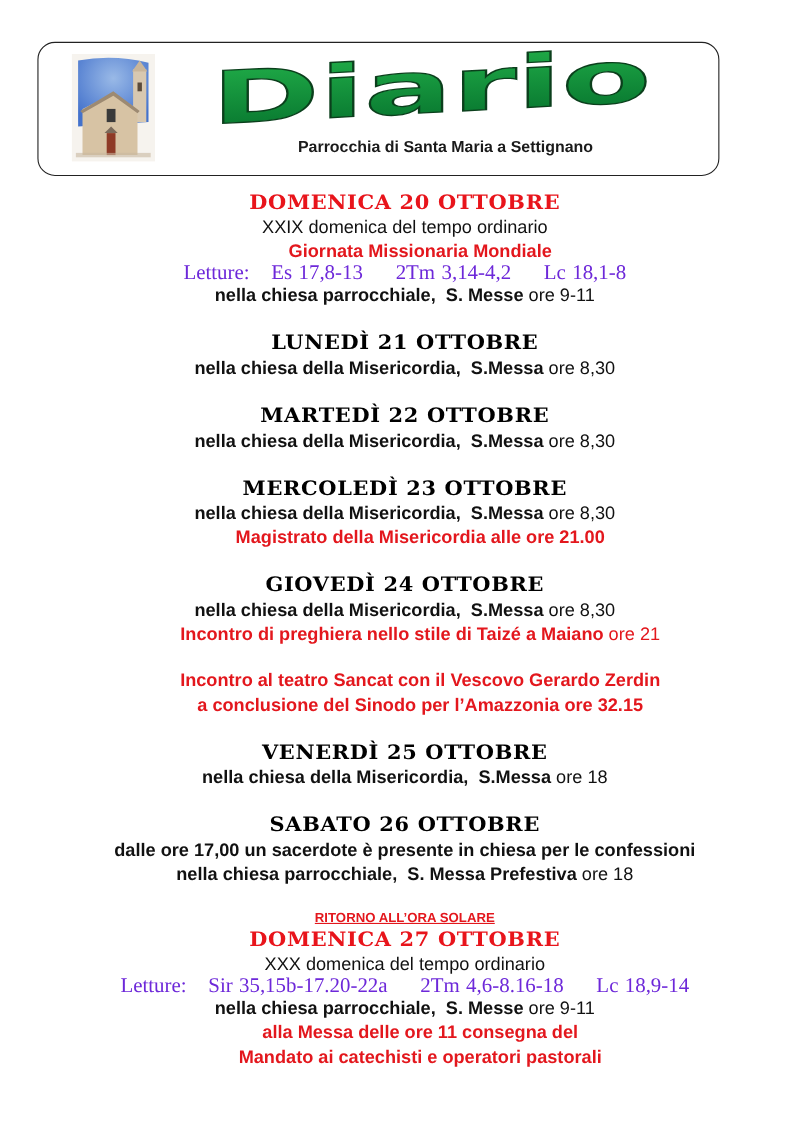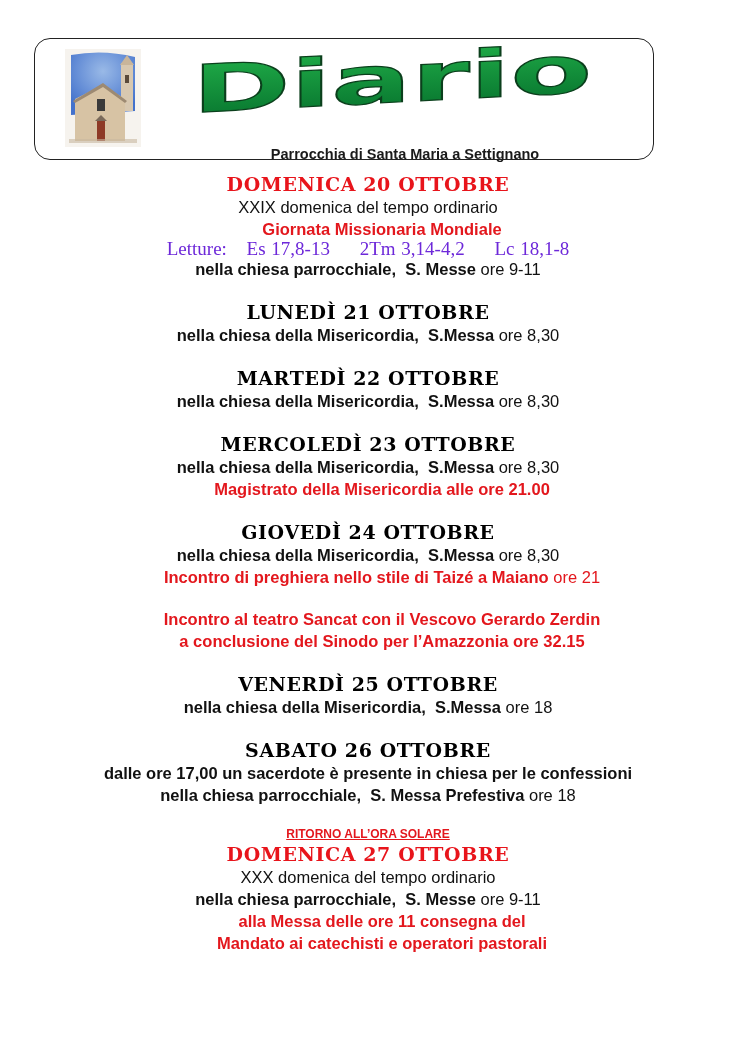--- a/index.html
+++ b/index.html
@@ -10,21 +10,21 @@
     border: 1.5px solid #222; border-radius: 16px; box-sizing: border-box; background: #fff;
   }
   .church {
     position: absolute; left: 30px; top: 10px; width: 76px; height: 98px; overflow: hidden;
   }
   .logo {
     position: absolute; left: 152px; top: 6px; width: 410px; height: 70px;
   }
   .subtitle {
     position: absolute; left: 180px; top: 87px; width: 380px; text-align: center;
-    font-weight: bold; font-size: 14.5px; color: #1a1a1a; margin-top: 20px;
+    font-weight: bold; font-size: 14.5px; color: #1a1a1a;
   }
 
   .content { position: absolute; left: 0; top: 172px; width: 736px; text-align: center; }
   .day {
     font-family: "DejaVu Serif", "Liberation Serif", serif; font-weight: bold;
     font-size: 19px; letter-spacing: 0.6px; line-height: 24px; color: #000;
     transform: scaleY(0.95);
   }
   .day.red { color: #e8141b; }
   .line { font-size: 16.5px; line-height: 22px; }
@@ -163,20 +163,26 @@
       <span class="b">S. Messa Prefestiva</span>
       <span>ore 18</span>
     </div>
   </div>
   <div class="gap-l"></div>
 
   <div>
     <div class="small-u">RITORNO ALL’ORA SOLARE</div>
     <div class="day red">DOMENICA 27 OTTOBRE</div>
     <div class="line">XXX domenica del tempo ordinario</div>
+    <div class="readings">
+      <span style="margin-right:2px">Letture:</span>
+      <span>Sir 35,15b-17.20-22a</span>
+      <span>2Tm 4,6-8.16-18</span>
+      <span>Lc 18,9-14</span>
+    </div>
     <div class="line">
       <span class="b">nella chiesa parrocchiale,</span>&nbsp;
       <span class="b">S. Messe</span>
       <span>ore 9-11</span>
     </div>
     <div class="line b red-t">alla Messa delle ore 11 consegna del</div>
     <div class="line b red-t">Mandato ai catechisti e operatori pastorali</div>
   </div>
 </div>
 

